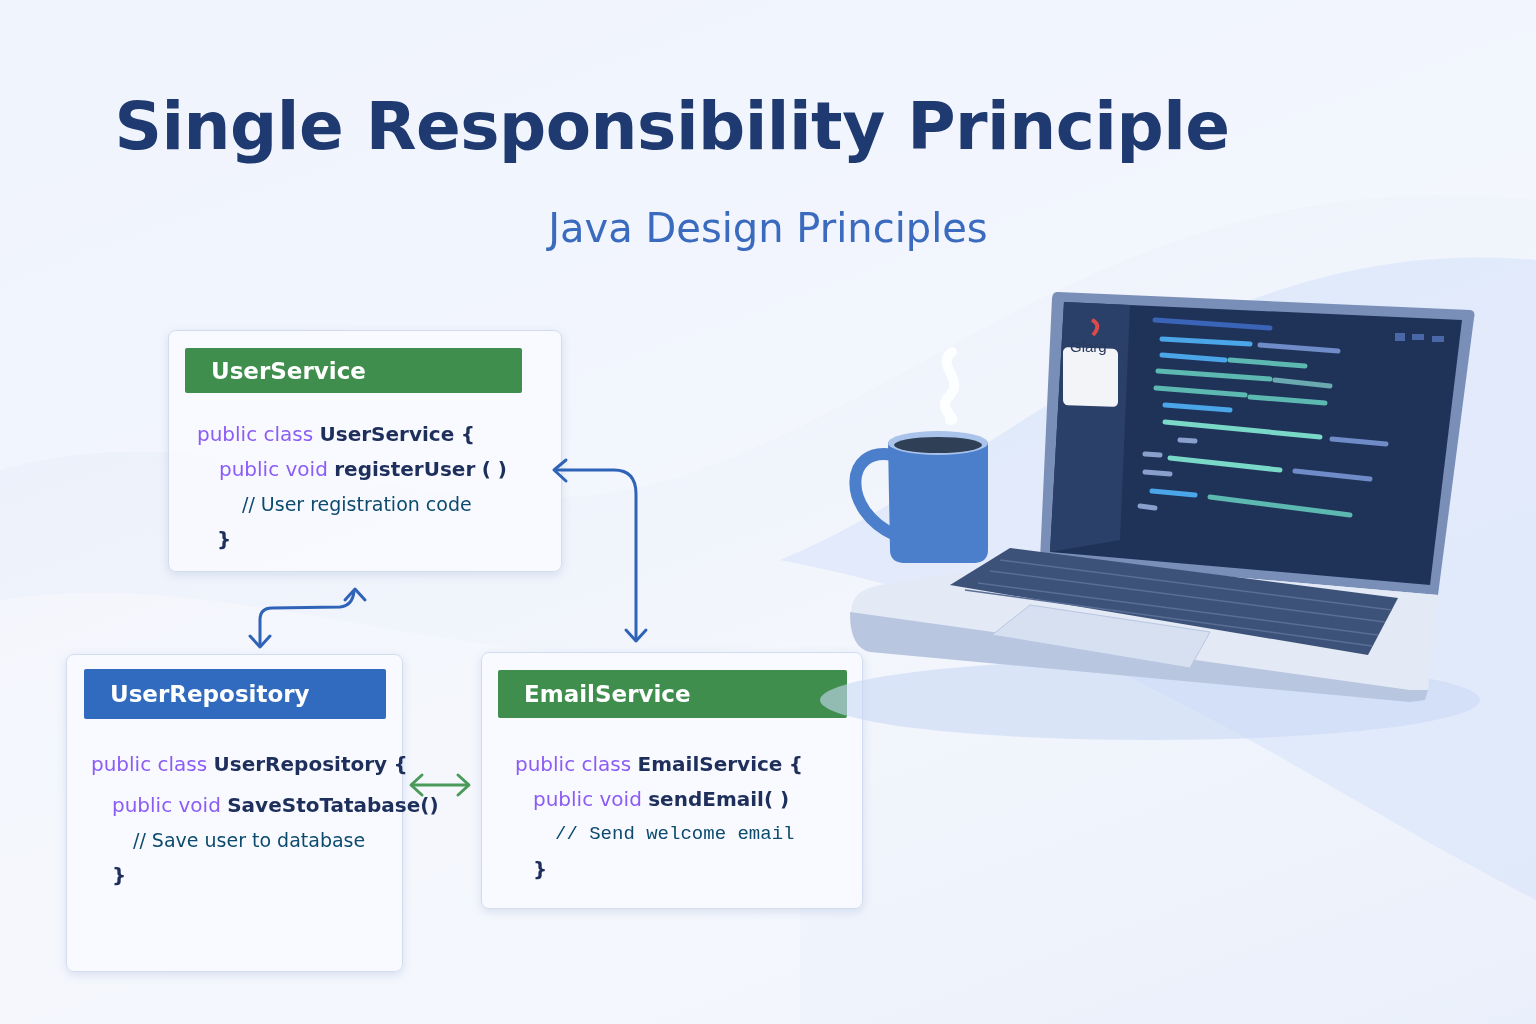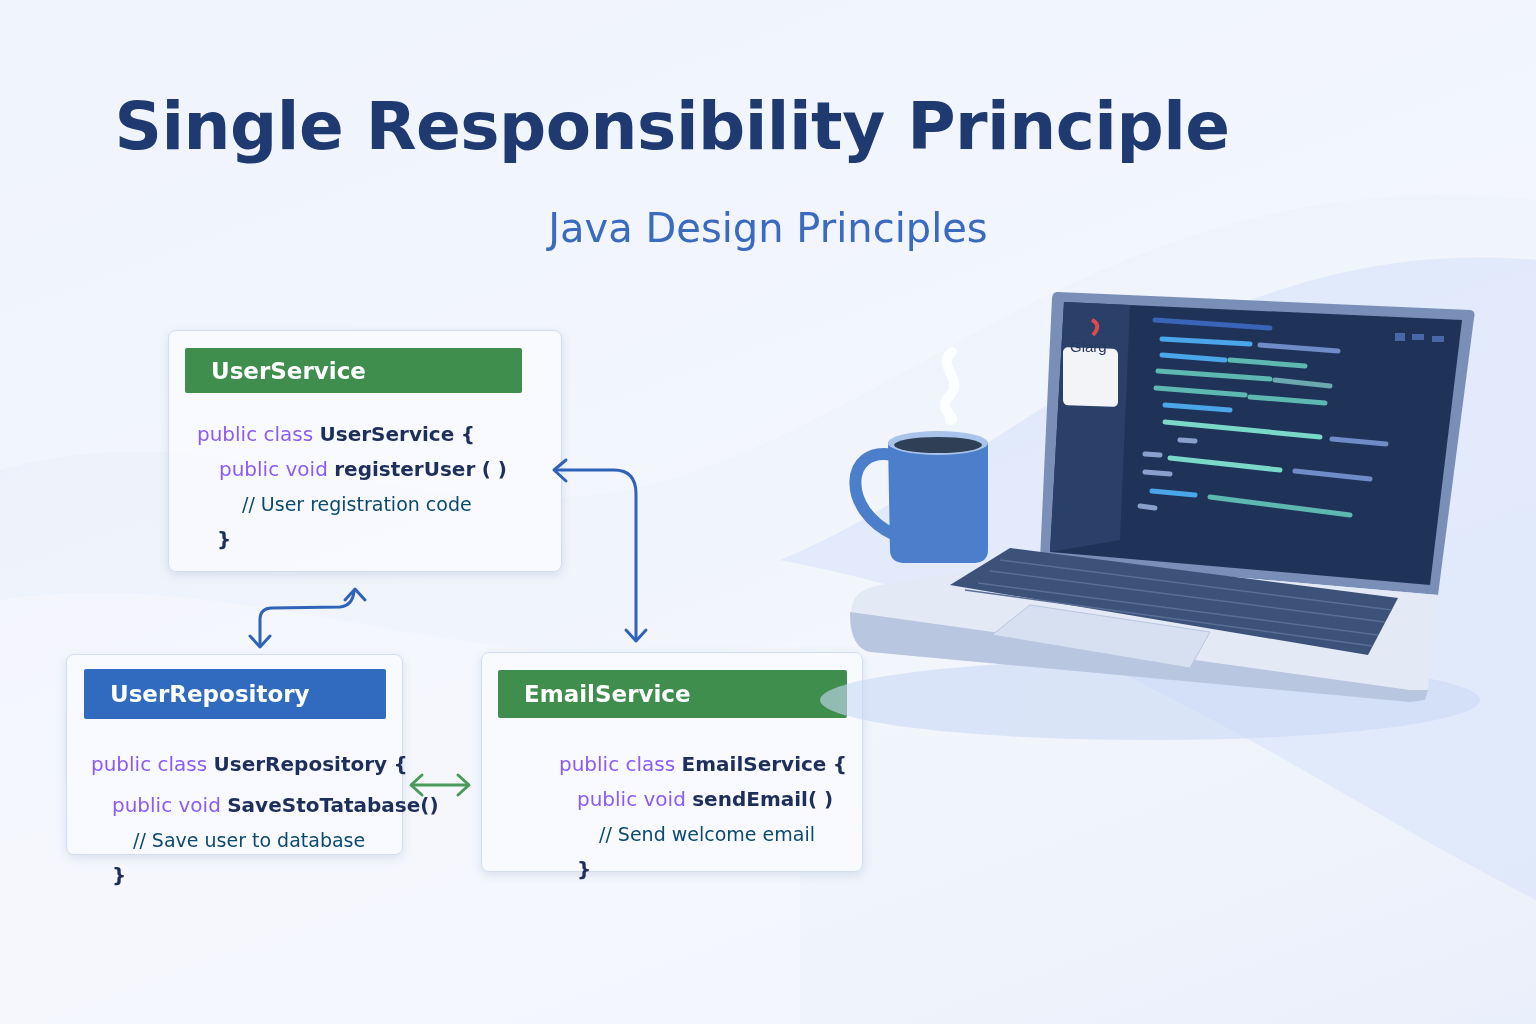--- a/index.html
+++ b/index.html
@@ -57,40 +57,40 @@
     <span>UserService</span>
   </div>
   <div class="code" style="left:28px; top:86px;">
     <span class="line"><span class="kw">public class</span>&nbsp;<span class="id">UserService</span> <span class="br">{</span></span>
     <span class="line" style="padding-left:22px;"><span class="kw">public void</span> <span class="id">registerUser</span> <span class="br">( )</span></span>
     <span class="line cm" style="padding-left:45px;">// User registration code</span>
     <span class="line br" style="padding-left:20px;">}</span>
   </div>
 </div>
 
-<div class="card" style="left:66px; top:654px; width:337px; height:201px;">
+<div class="card" style="left:66px; top:654px; width:337px; height:318px;">
   <div class="card-header blue" style="left:17px; top:14px; width:302px; height:50px;">
     <span>UserRepository</span>
   </div>
   <div class="code" style="left:24px; top:92px;">
     <span class="line"><span class="kw">public class</span>&nbsp;<span class="id">UserRepository</span> <span class="br">{</span></span>
     <span class="line" style="padding-left:21px;margin-top:6px;"><span class="kw">public void</span> <span class="id">SaveStoTatabase()</span></span>
     <span class="line cm" style="padding-left:42px;">// Save user to database</span>
     <span class="line br" style="padding-left:21px;">}</span>
   </div>
 </div>
 
-<div class="card" style="left:481px; top:652px; width:382px; height:220px;">
+<div class="card" style="left:481px; top:652px; width:382px; height:257px;">
   <div class="card-header green" style="left:16px; top:17px; width:349px; height:48px;">
     <span>EmailService</span>
   </div>
-  <div class="code" style="left:33px; top:94px;margin-left:44px;">
+  <div class="code" style="left:33px; top:94px;">
     <span class="line"><span class="kw">public class</span>&nbsp;<span class="id">EmailService</span> <span class="br">{</span></span>
     <span class="line" style="padding-left:18px;"><span class="kw">public void</span> <span class="id">sendEmail</span><span class="br">( )</span></span>
-    <span class="line cm" style="padding-left:40px;">// Send welcome email</span>
+    <span class="line cm" style="padding-left:40px;font-family:Liberation Mono, monospace;">// Send welcome email</span>
     <span class="line br" style="padding-left:18px;">}</span>
   </div>
 </div>
 
 <svg class="arrows" width="1536" height="1024">
   <g fill="none" stroke="#2f63b8" stroke-width="3" stroke-linecap="round" stroke-linejoin="round">
     <path d="M260,645 L260,620 Q260,608 272,608 L340,607 Q352,606 354,592"></path>
     <path d="M250,636 L260,647 L270,636"></path>
     <path d="M345,600 L355,589 L365,600"></path>
   </g>

